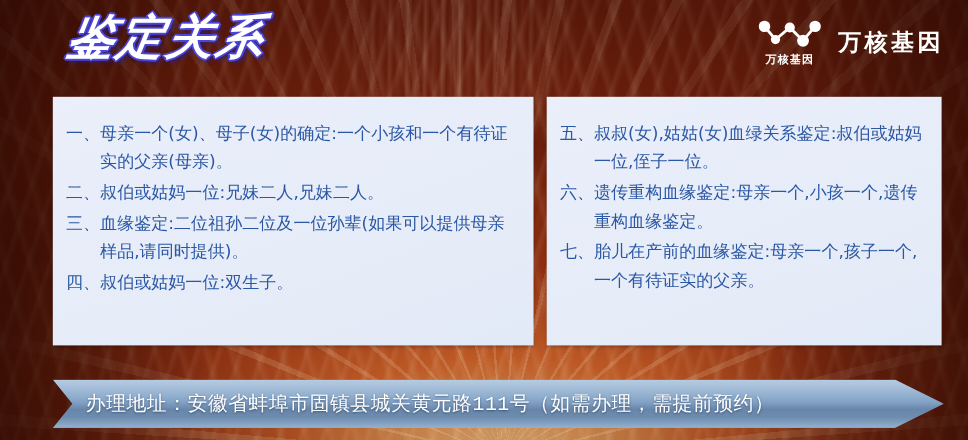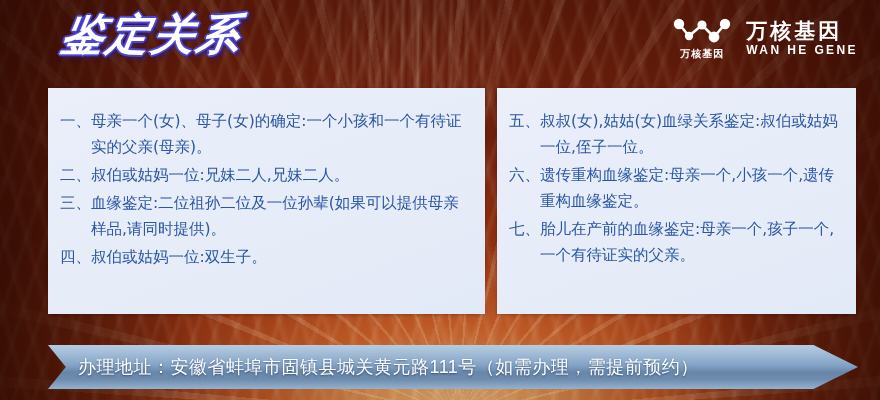--- a/index.html
+++ b/index.html
@@ -155,21 +155,21 @@
     position:absolute;inset:0;
     background:linear-gradient(180deg,rgba(255,255,255,.35) 0%,rgba(255,255,255,.07) 46%,rgba(0,0,0,.10) 62%,rgba(255,255,255,.12) 100%);
     -webkit-clip-path:polygon(0 0, 94.5% 0, 100% 50%, 94.5% 100%, 0 100%, 2.2% 50%);
             clip-path:polygon(0 0, 94.5% 0, 100% 50%, 94.5% 100%, 0 100%, 2.2% 50%);
     pointer-events:none;
   }
   .banner-text{
     position:absolute;left:30px;top:0;right:60px;height:44px;
     display:flex;align-items:center;
     color:#ffffff;font-size:18px;letter-spacing:.5px;
-    font-family:Liberation Sans, sans-serif;
+    font-family:Liberation Mono, monospace;
     text-shadow:0 1px 2px rgba(20,40,70,.55);
     white-space:nowrap;
   }
 </style>
 </head>
 <body>
 
 <div id="stage">
 
   <div class="bg-layer bg-base"></div>
@@ -200,21 +200,20 @@
               <circle cx="30" cy="9" r="4.6"></circle>
               <circle cx="42" cy="21" r="5.4"></circle>
               <circle cx="53" cy="8" r="5.2"></circle>
             </g>
           </svg>
         </span>
         <span class="brand-mark-cn">万核基因</span>
       </div>
       <div class="brand-words">
         <span class="brand-cn">万核基因</span>
-        <span class="brand-en">WAN HE GENE</span>
       </div>
     </div>
   </div>
 
   <div class="panel panel-left">
     <ul class="items">
       <li class="item">
         <span class="item-num">一、</span>
         <span class="item-text">母亲一个(女)、母子(女)的确定:一个小孩和一个有待证实的父亲(母亲)。</span>
       </li>

